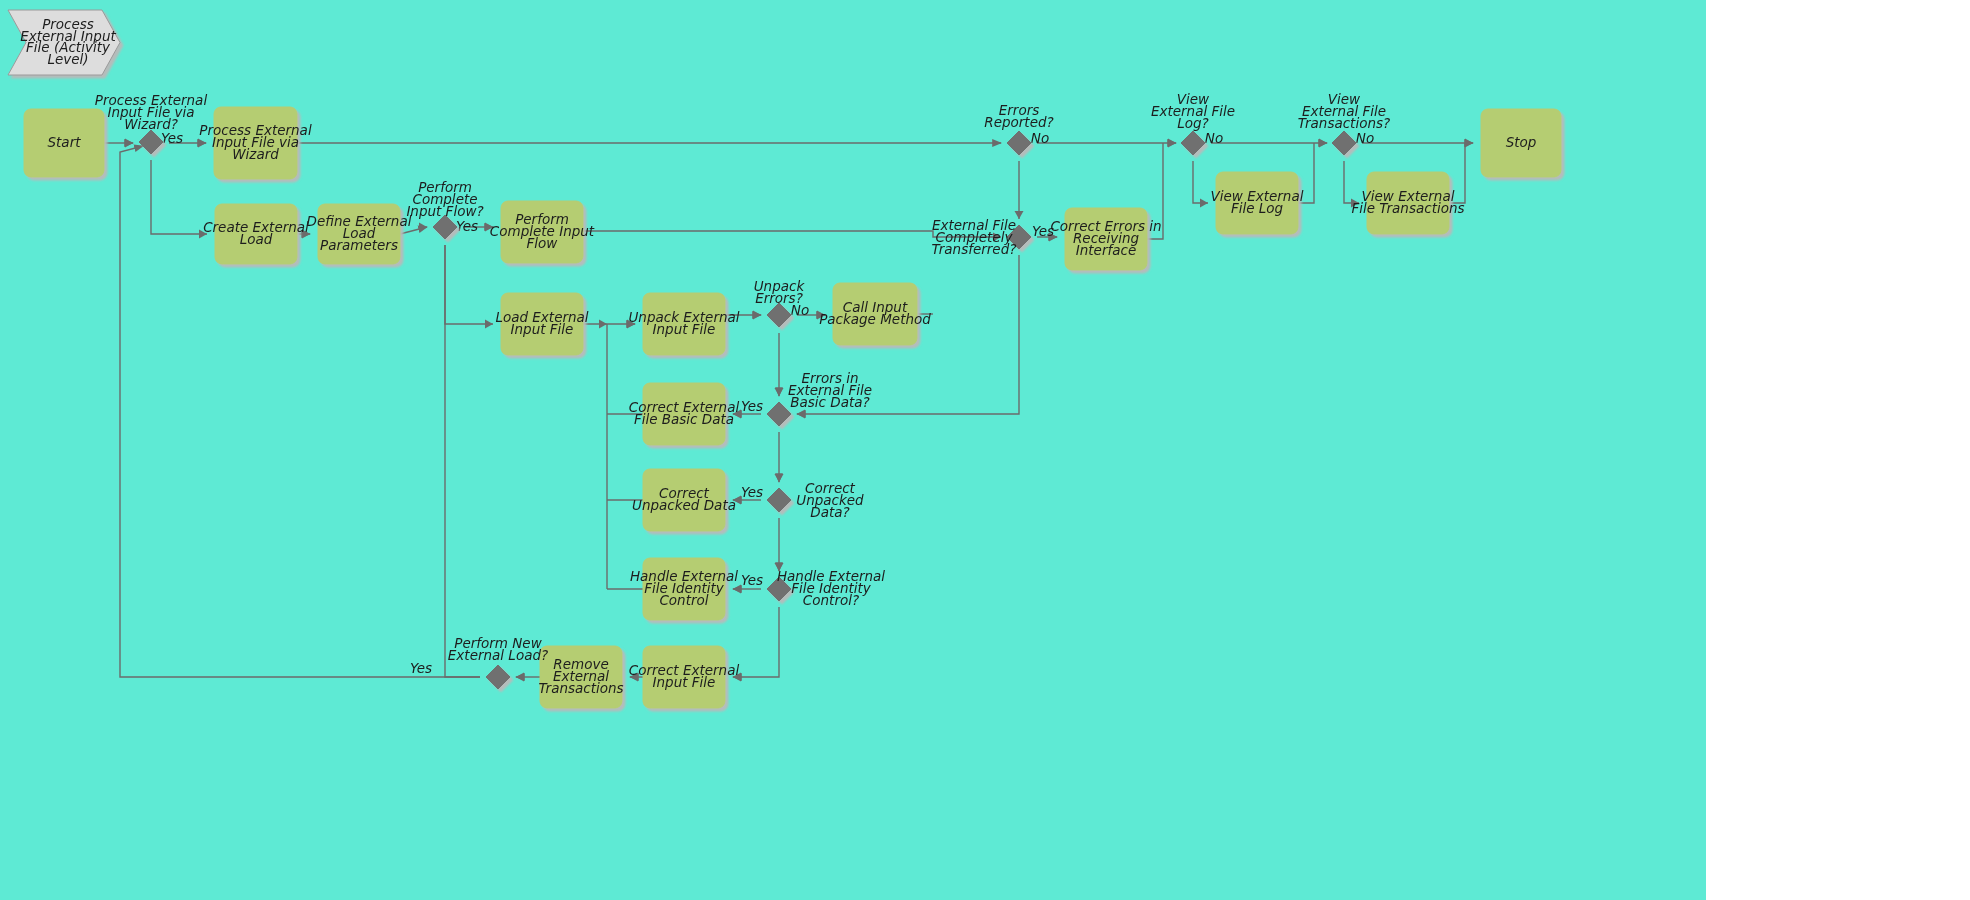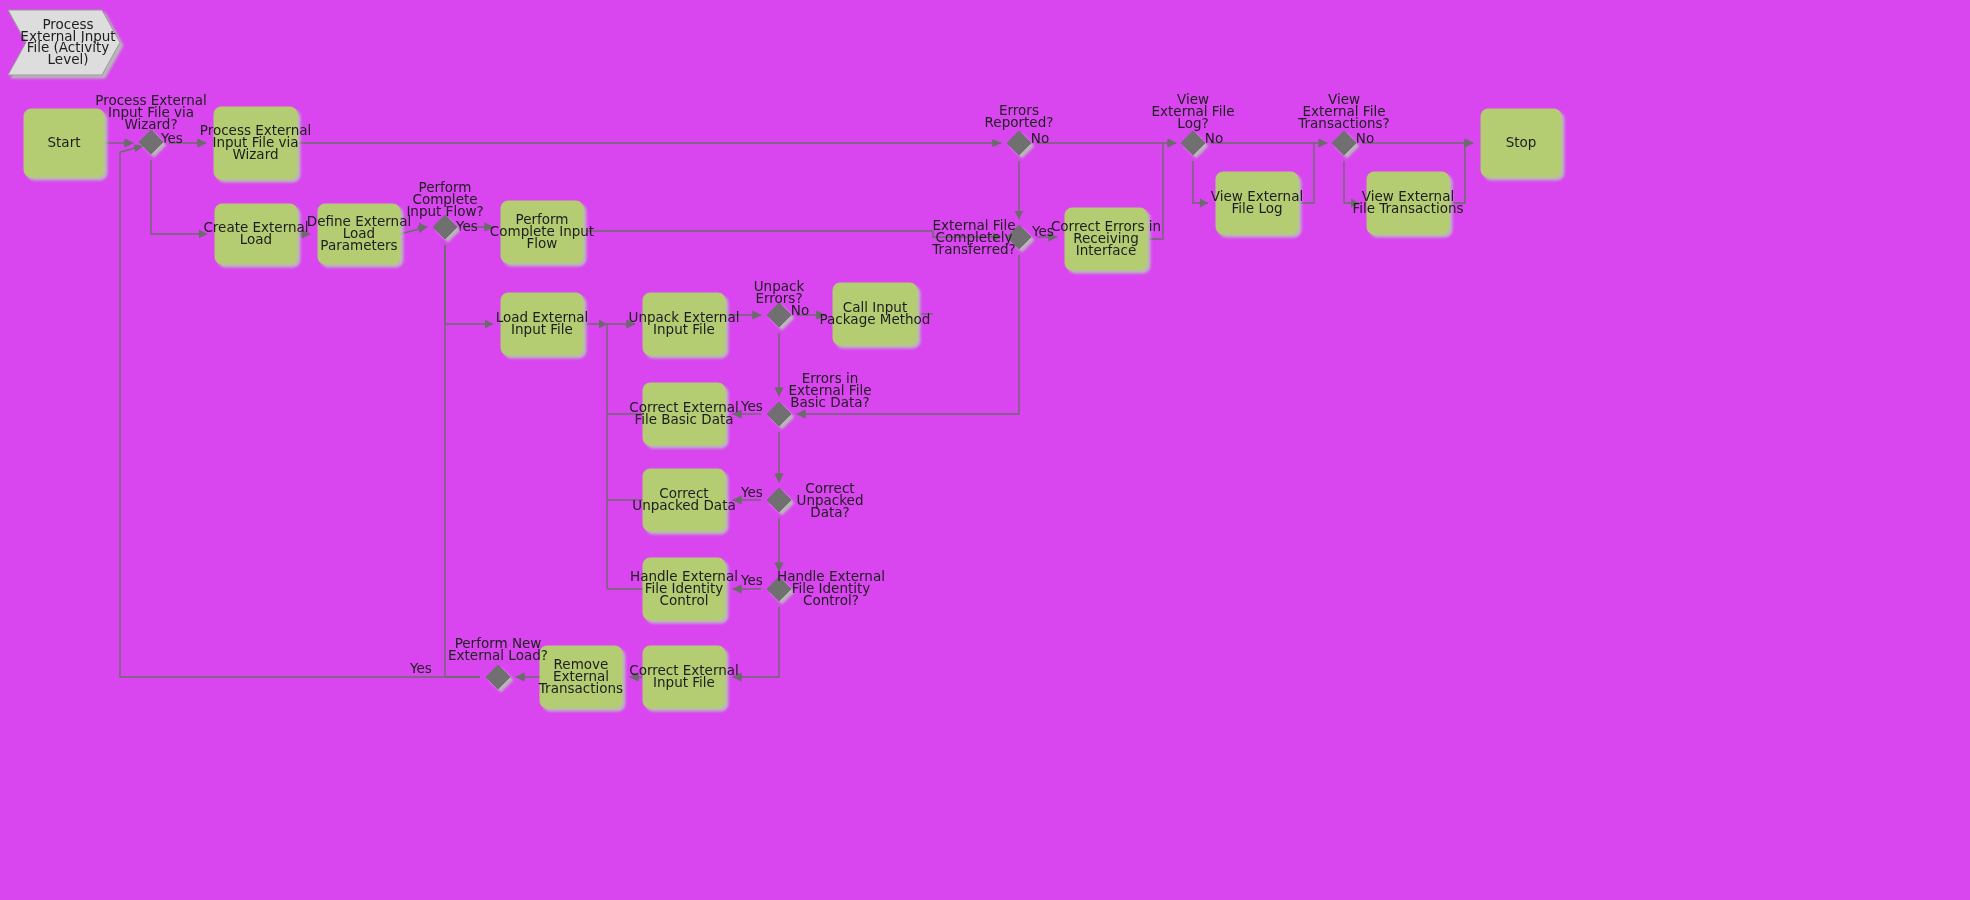--- a/index.html
+++ b/index.html
@@ -1,18 +1,18 @@
 <!DOCTYPE html>
 <html><head>
 <meta charset="utf-8">
 <title>Process External Input File (Activity Level)</title>
 <style>
   html,body{margin:0;padding:0;background:#ffffff;}
   body{font-family:"DejaVu Sans", sans-serif;}
-  #canvas{position:relative;width:1970px;height:900px;background:#d946ef;overflow:hidden;}
+  #canvas{position:relative;width:1706px;height:900px;background:#5eead4;overflow:hidden;font-style:italic;}
   svg{display:block;}
   .node-label{font-family:"DejaVu Sans",sans-serif;font-size:13.5px;fill:#1d1d1d;text-anchor:middle;dominant-baseline:middle;}
   .edge-label{font-family:"DejaVu Sans",sans-serif;font-size:13.5px;fill:#1d1d1d;text-anchor:middle;dominant-baseline:middle;}
   .dec-label{font-family:"DejaVu Sans",sans-serif;font-size:13.5px;fill:#1d1d1d;text-anchor:middle;dominant-baseline:middle;}
   .banner-label{font-family:"DejaVu Sans",sans-serif;font-size:13.5px;fill:#1d1d1d;text-anchor:middle;dominant-baseline:middle;}
   .lnk{fill:none;stroke:#6b6b6b;stroke-width:1.4;}
 </style>
 </head>
 <body>
 

